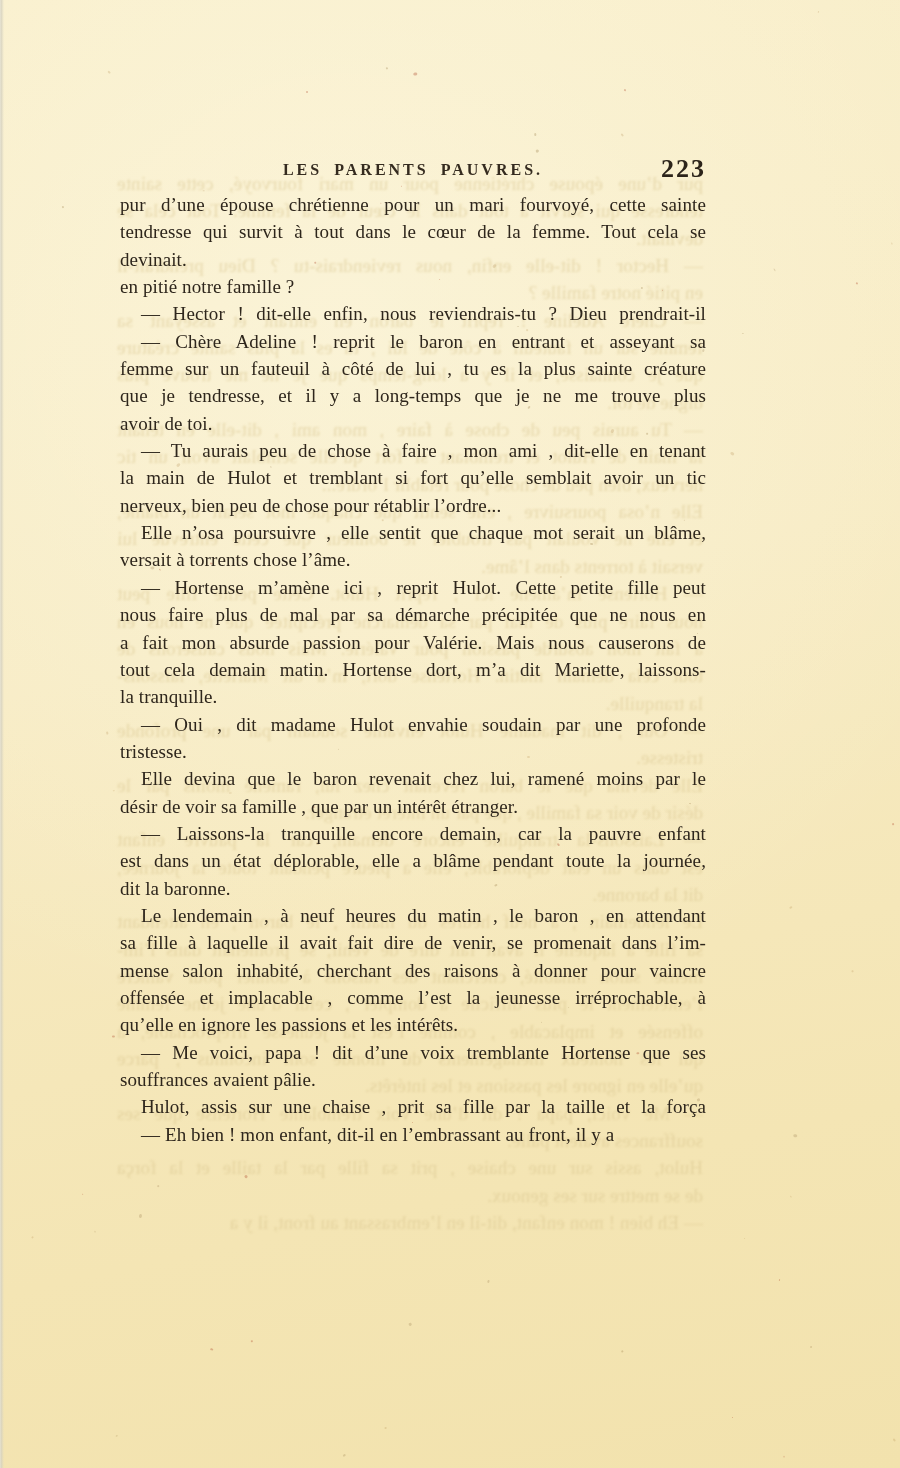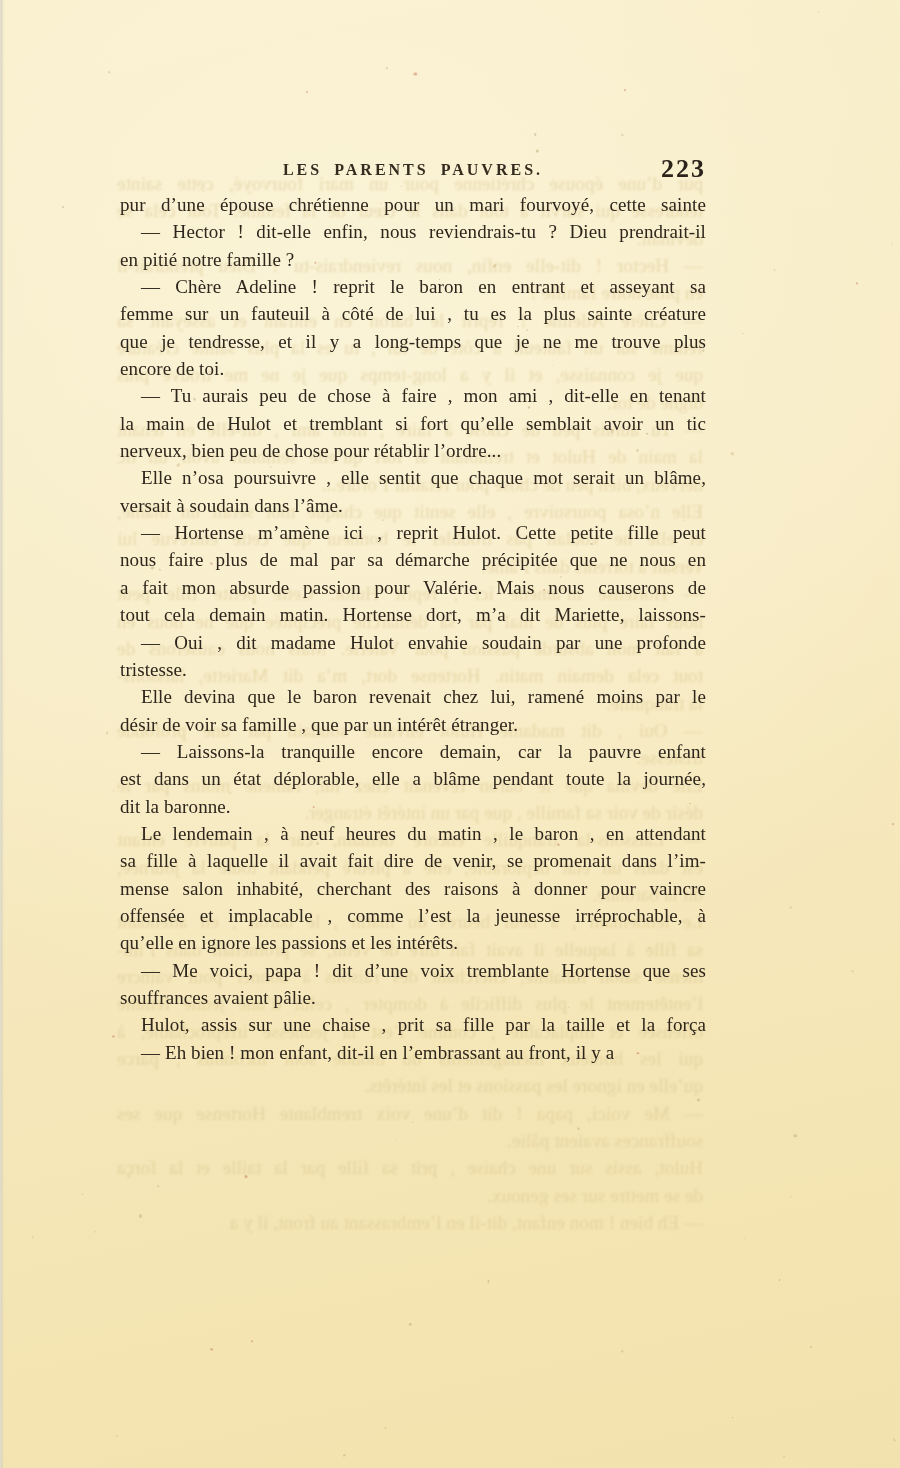--- a/index.html
+++ b/index.html
@@ -203,35 +203,38 @@
       <div class="speck" style="width: 1.47152px; height: 2.07226px; left: 203.383px; top: 189.798px; background: rgba(180, 140, 80, 0.25); transform: rotate(82deg);"></div>
     </div>
 
   <div class="page-header">
     <span class="running-title">LES PARENTS PAUVRES.</span>
     <span class="page-number">223</span>
   </div>
 
   <div class="text-block">
       <div class="line">pur d’une épouse chrétienne pour un mari fourvoyé, cette sainte</div>
+      <div class="line">tendresse qui survit à tout dans le cœur de la femme. Tout cela se</div>
+      <div class="line last">devinait.</div>
+      <div class="line last">en pitié notre famille ?</div>
       <div class="line indent">— Hector ! dit-elle enfin, nous reviendrais-tu ? Dieu prendrait-il</div>
-      <div class="line last">en pitié notre famille ?</div>
       <div class="line indent">— Chère Adeline ! reprit le baron en entrant et asseyant sa</div>
       <div class="line">femme sur un fauteuil à côté de lui , tu es la plus sainte créature</div>
       <div class="line">que je tendresse, et il y a long-temps que je ne me trouve plus</div>
-      <div class="line last">encore de toi.</div>
+      <div class="line last">avoir de toi.</div>
       <div class="line indent">— Tu aurais peu de chose à faire , mon ami , dit-elle en tenant</div>
       <div class="line">la main de Hulot et tremblant si fort qu’elle semblait avoir un tic</div>
       <div class="line last">nerveux, bien peu de chose pour rétablir l’ordre...</div>
       <div class="line indent">Elle n’osa poursuivre , elle sentit que chaque mot serait un blâme,</div>
-      <div class="line last">versait à soudain dans l’âme.</div>
+      <div class="line last">versait à torrents chose l’âme.</div>
       <div class="line indent">— Hortense m’amène ici , reprit Hulot. Cette petite fille peut</div>
       <div class="line">nous faire plus de mal par sa démarche précipitée que ne nous en</div>
       <div class="line">a fait mon absurde passion pour Valérie. Mais nous causerons de</div>
       <div class="line">tout cela demain matin. Hortense dort, m’a dit Mariette, laissons-</div>
+      <div class="line last">la tranquille.</div>
       <div class="line indent">— Oui , dit madame Hulot envahie soudain par une profonde</div>
       <div class="line last">tristesse.</div>
       <div class="line indent">Elle devina que le baron revenait chez lui, ramené moins par le</div>
       <div class="line last">désir de voir sa famille , que par un intérêt étranger.</div>
       <div class="line indent">— Laissons-la tranquille encore demain, car la pauvre enfant</div>
       <div class="line">est dans un état déplorable, elle a blâme pendant toute la journée,</div>
       <div class="line last">dit la baronne.</div>
       <div class="line indent">Le lendemain , à neuf heures du matin , le baron , en attendant</div>
       <div class="line">sa fille à laquelle il avait fait dire de venir, se promenait dans l’im-</div>
       <div class="line">mense salon inhabité, cherchant des raisons à donner pour vaincre</div>

